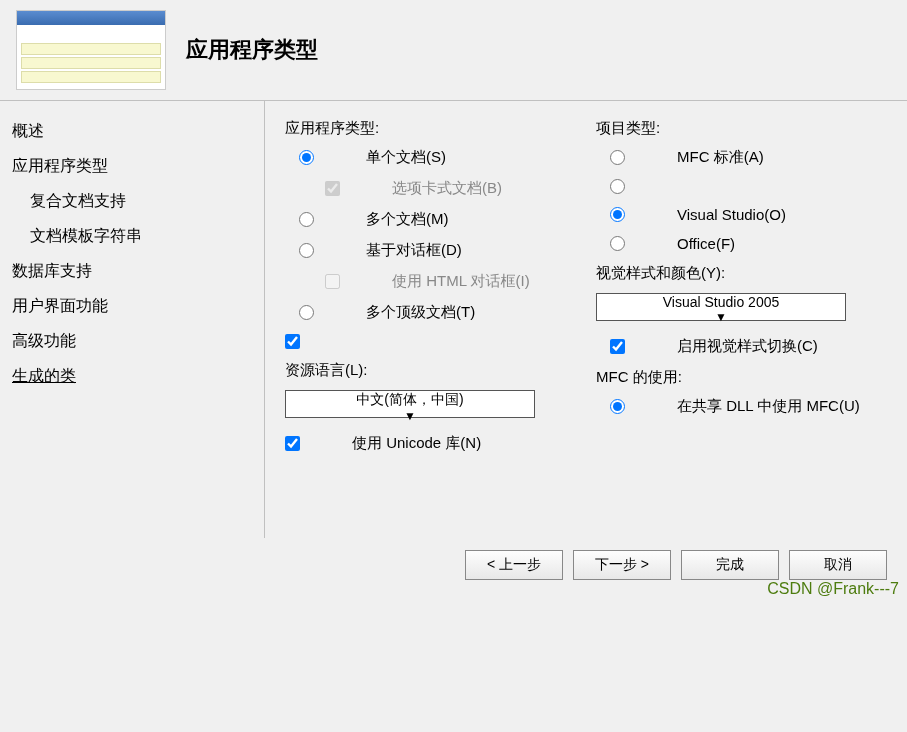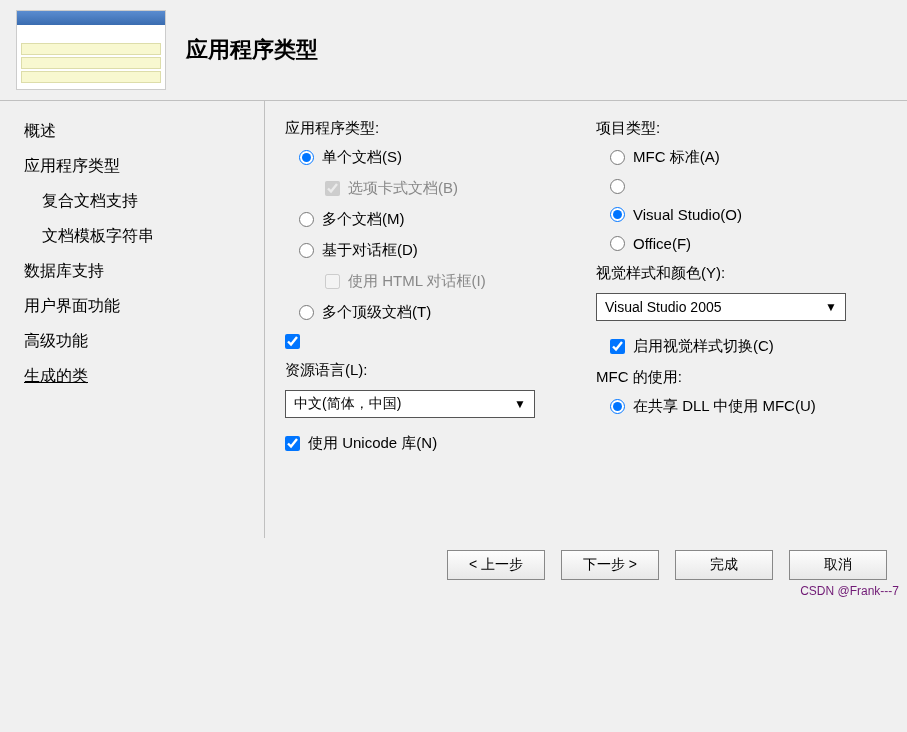--- a/index.html
+++ b/index.html
@@ -7,40 +7,40 @@
     .container { width: 907px; height: 600px; background: #f0f0f0; display: flex; flex-direction: column; }
     .header { display: flex; align-items: center; padding: 10px 16px; height: 100px; }
     .header-img { width: 150px; height: 80px; background: #e8e8e8; border: 1px solid #ccc; position: relative; margin-right: 20px; }
     .header-img-title { position: absolute; top: 0; left: 0; right: 0; height: 14px; background: linear-gradient(#5a8cd0,#3a6cb0); }
     .header-img-body { position: absolute; top: 14px; left: 0; right: 0; bottom: 0; background: #fff; }
     .header-img-rows { position: absolute; top: 18px; left: 4px; right: 4px; }
     .header-img-row { height: 12px; background: #f8f8d0; border: 1px solid #dda; margin-bottom: 2px; }
     .header-title { font-size: 22px; font-weight: bold; }
     .divider { border-top: 1px solid #c0c0c0; margin: 0; }
     .main { display: flex; flex: 1; overflow: hidden; }
-    .sidebar { width: 265px; padding: 20px 24px; border-right: 1px solid #c0c0c0; }
+    .sidebar { width: 265px; padding: 20px 12px; border-right: 1px solid #c0c0c0; }
     .sidebar-item { font-size: 16px; margin-bottom: 14px; cursor: pointer; }
     .sidebar-sub { padding-left: 18px; }
     .sidebar-item.linked { text-decoration: underline; }
     .content { flex: 1; display: flex; padding: 18px 20px; }
     .col { flex: 1; }
     .col1 { padding-right: 20px; }
     .group-label { font-size: 15px; margin-bottom: 10px; }
-    .opt { display: flex; align-items: center; margin-bottom: 12px; padding-left: 14px; font-size: 15px; }
+    .opt { display: flex; align-items: center; margin-bottom: 12px; padding-left: 14px; font-size: 15px; gap: 44px; }
     .opt.indent { padding-left: 40px; }
     .opt input[type=radio], .opt input[type=checkbox] { margin-right: 8px; width: 15px; height: 15px; }
     .opt.disabled { color: #888; }
     .opt label { cursor: pointer; }
     .opt.disabled label { cursor: default; }
     .select-wrap { padding-left: 0; margin-bottom: 16px; }
-    .select { width: 250px; height: 28px; border: 1px solid #555; background: #fff; display: flex; align-items: center; justify-content: space-between; padding: 0 8px; font-size: 14px; cursor: pointer; }
+    .select { width: 250px; height: 28px; border: 1px solid #555; background: #fff; display: flex; align-items: center; justify-content: space-between; padding: 0 8px; font-size: 14px; cursor: pointer; flex-direction: column; }
     .select .arrow { font-size: 12px; }
-    .footer { display: flex; justify-content: flex-end; padding: 12px 20px 20px 0; gap: 16px; position: relative; }
+    .footer { display: flex; justify-content: flex-end; padding: 12px 20px 20px 0; gap: 10px; position: relative; }
     .btn { min-width: 98px; height: 30px; border: 1px solid #888; background: linear-gradient(#fdfdfd,#e8e8e8); font-size: 14px; cursor: pointer; font-family: inherit; }
-    .watermark { position: absolute; right: 8px; bottom: 2px; font-size: 12px; color: #701a75; margin-top: 29px; }
+    .watermark { position: absolute; right: 8px; bottom: 2px; font-size: 16px; color: #4d7c0f; margin-top: 29px; }
   </style>
 </head>
 <body>
 
 <div class="container">
 
   <div class="header">
     <div class="header-img">
       <div class="header-img-title"></div>
       <div class="header-img-body">

